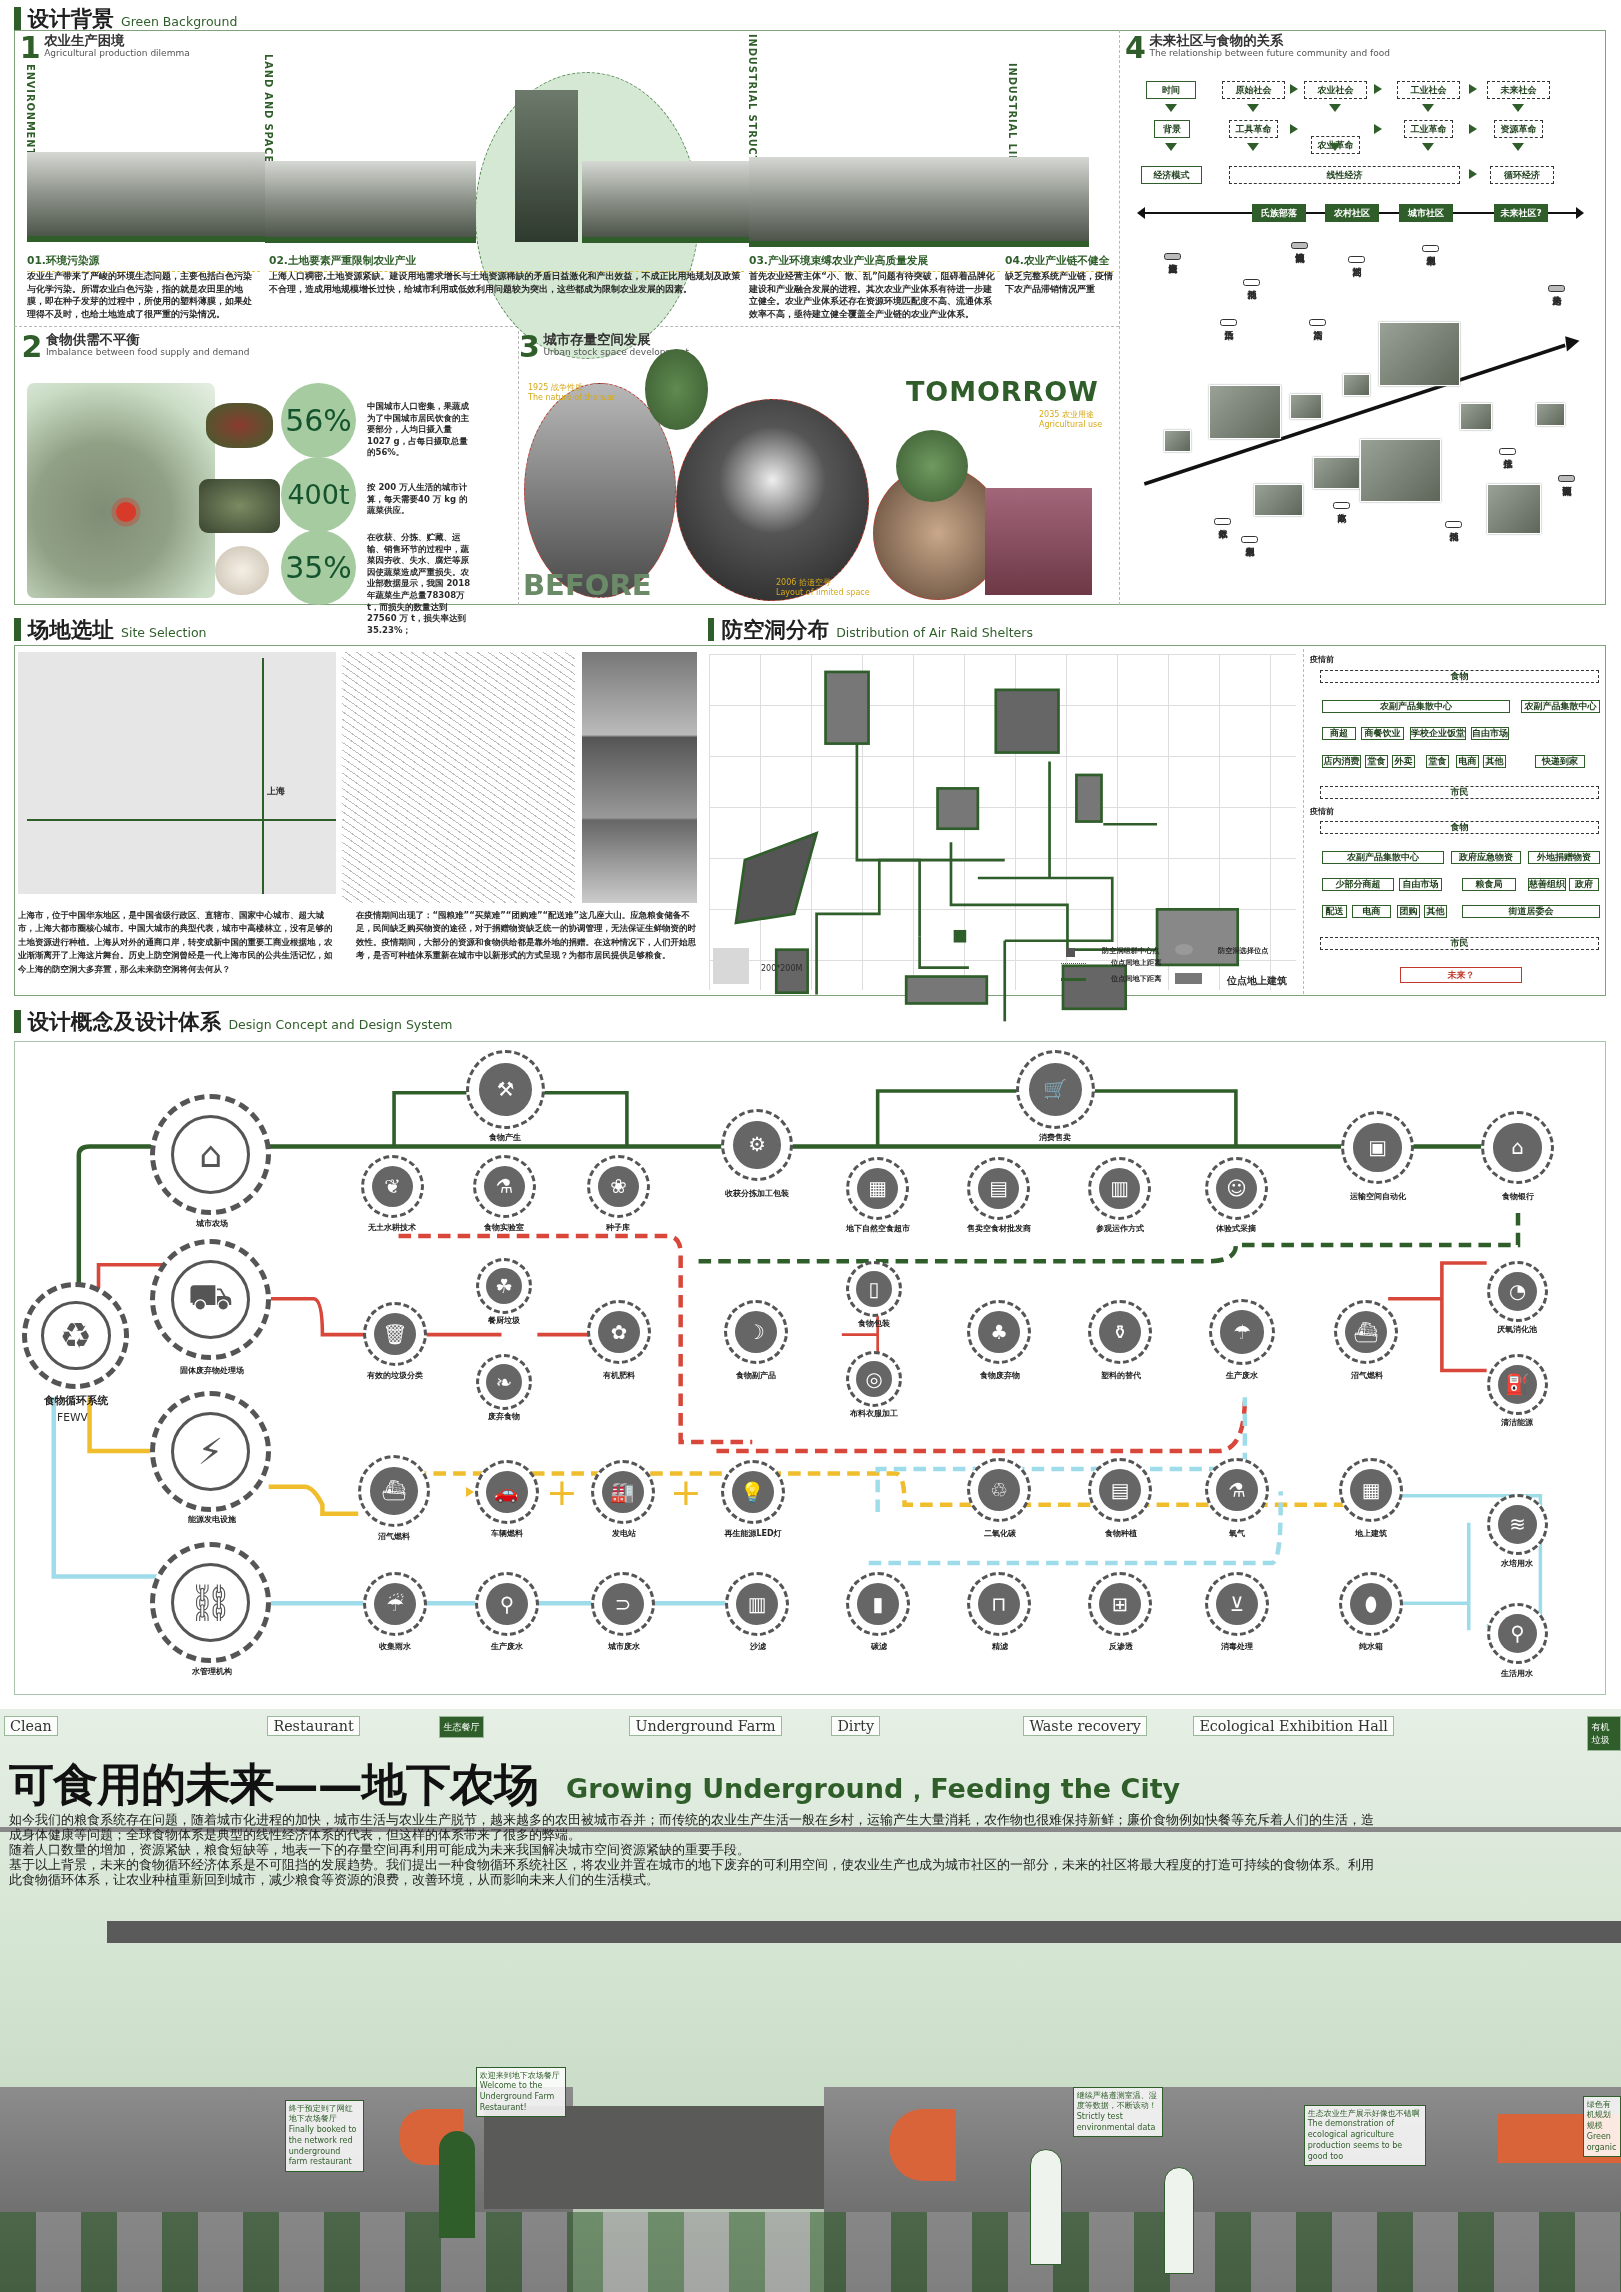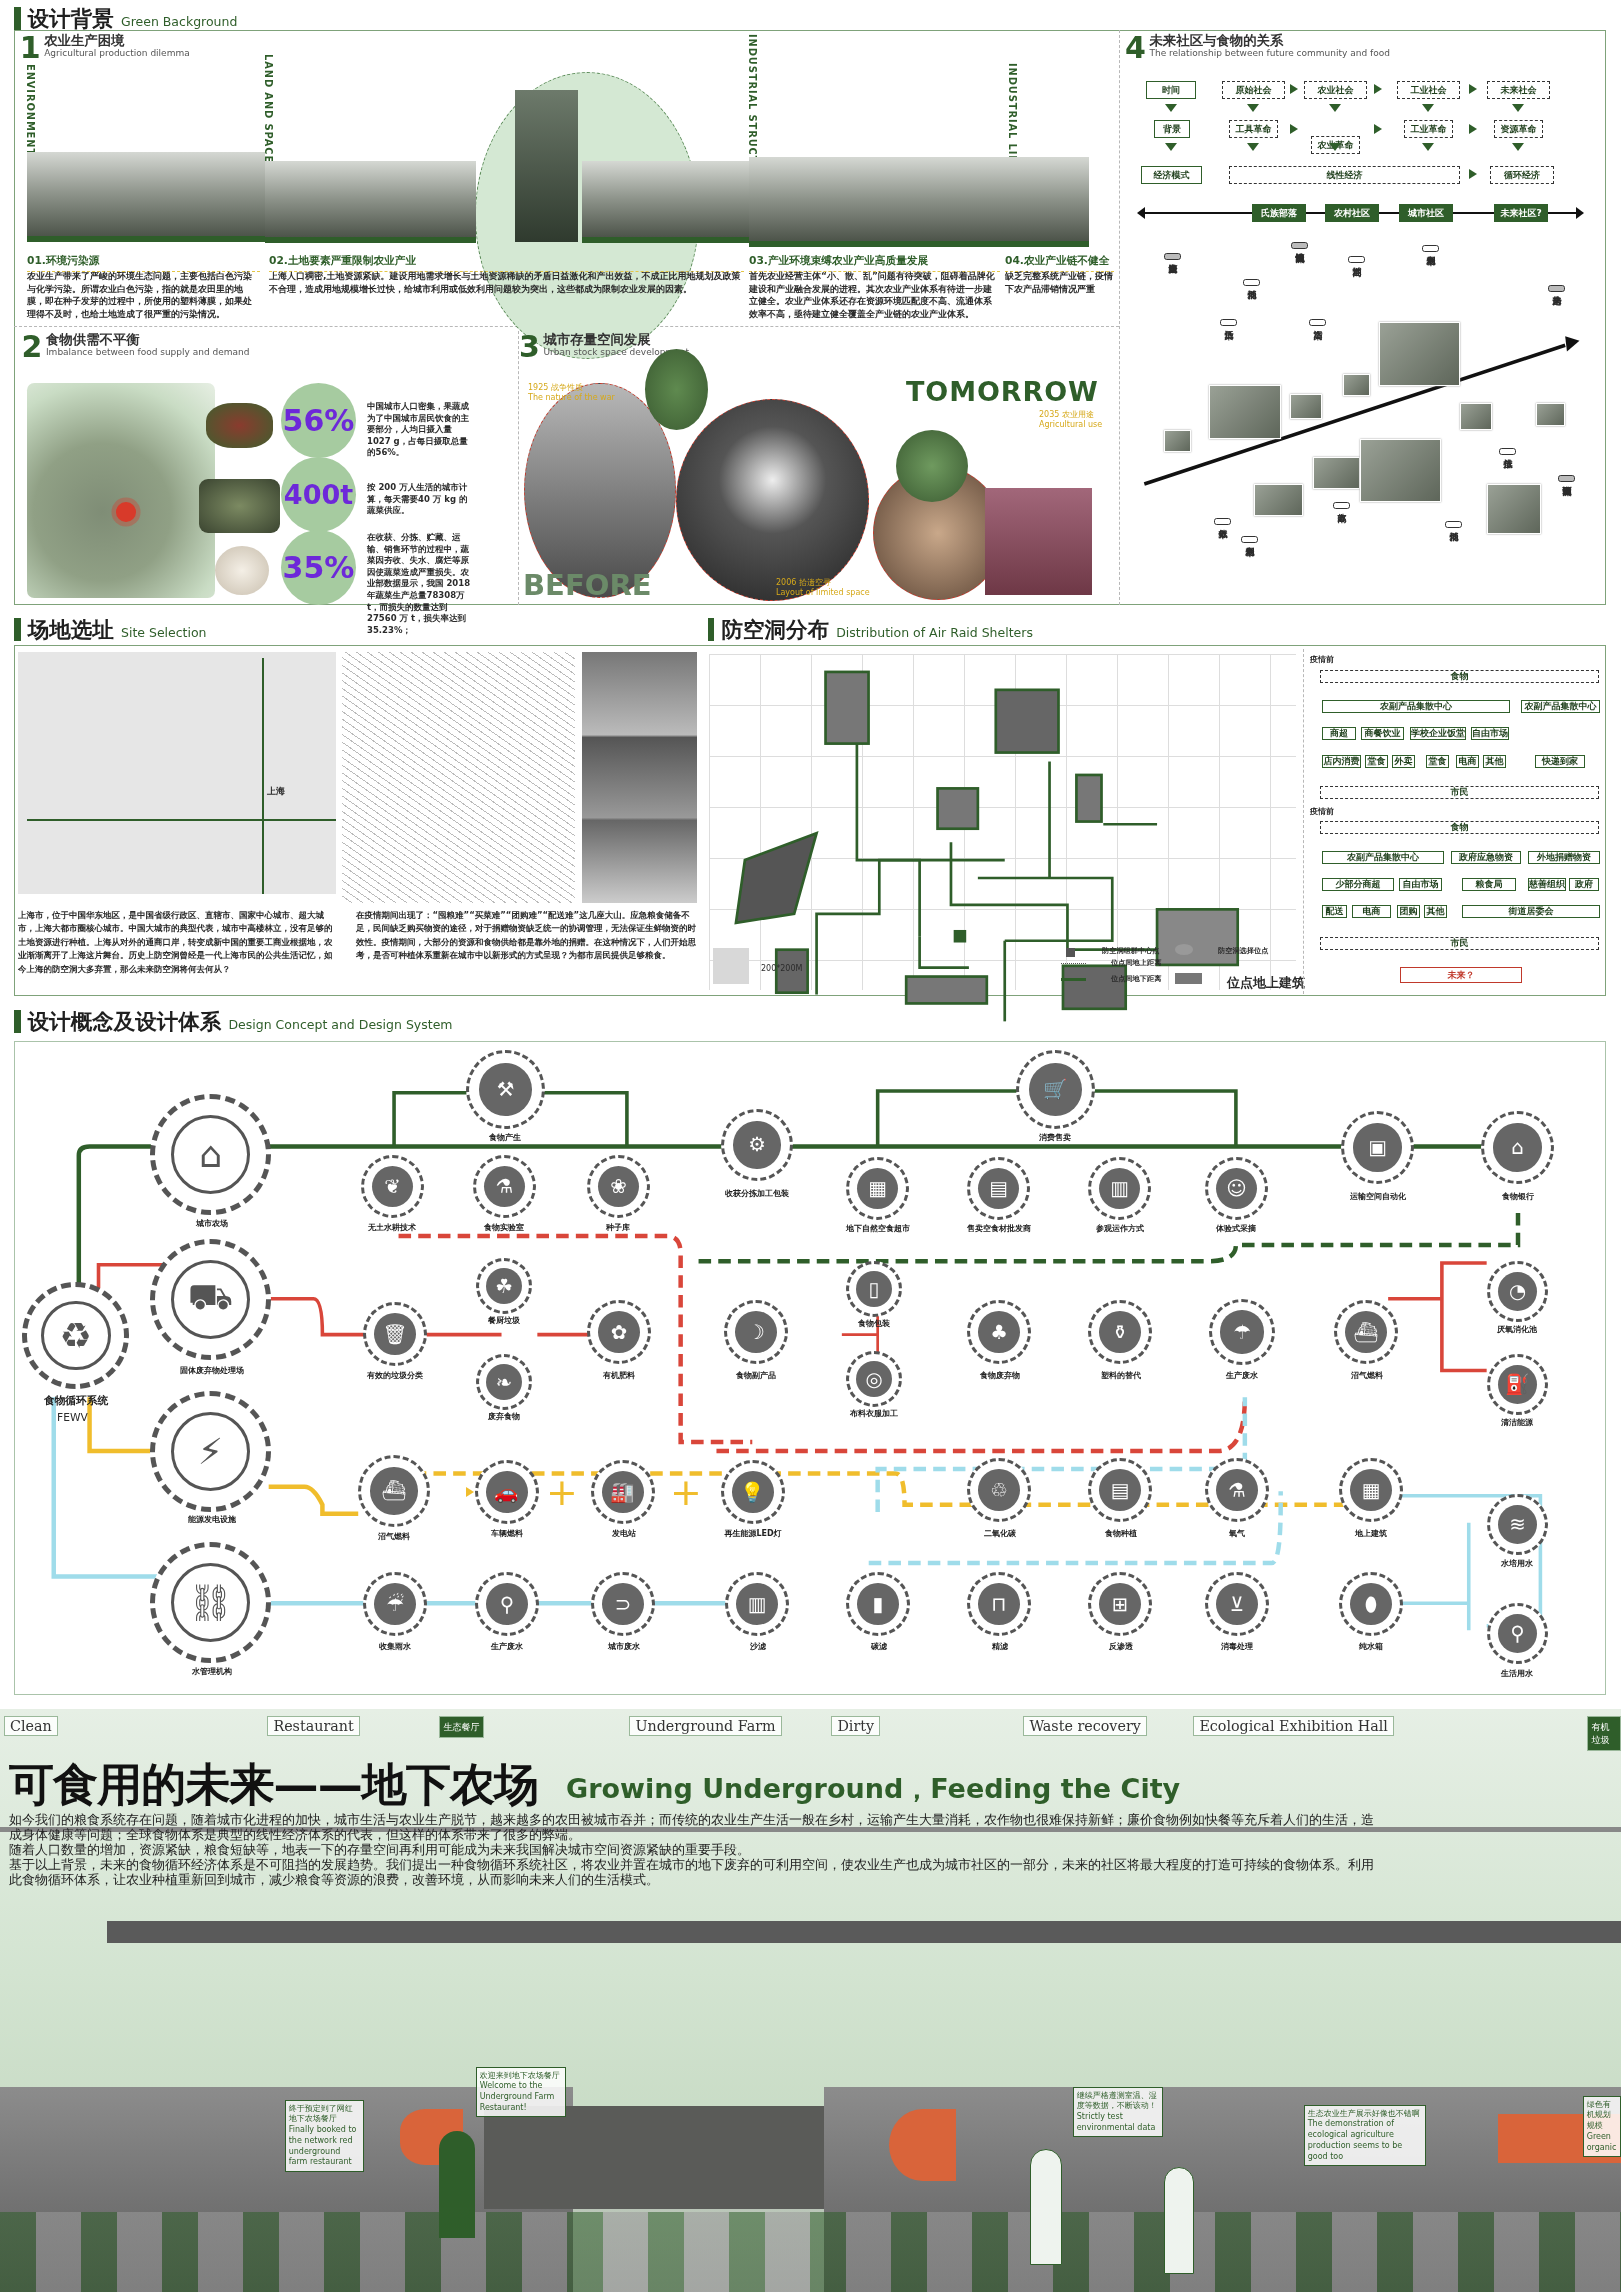--- a/index.html
+++ b/index.html
@@ -13,21 +13,21 @@
 .dash-v{position:absolute;border-left:1.3px dashed #b8b8b8}
 .dash-h{position:absolute;border-top:1.3px dashed #b8b8b8}
 .sub-title{position:absolute;display:flex;align-items:flex-start;gap:3.6px}
 .sub-title .num{font-size:30px;font-weight:bold;color:#2f5e2a;line-height:27px}
 .sub-title .zh{font-size:13.4px;font-weight:bold;color:#333;line-height:14.3px}
 .sub-title .en{font-size:9px;color:#555;line-height:10.7px}
 .vlabel{position:absolute;writing-mode:vertical-rl;font-size:9.9px;font-weight:bold;color:#2f5e2a;letter-spacing:0.9px}
 .photo-strip{position:absolute;background:linear-gradient(180deg,#d5d8d3 0%,#8d938a 50%,#4d544a 100%);border-bottom:6.3px solid #2f5e2a}
 .item-head{position:absolute;font-size:10.7px;font-weight:bold;color:#2f5e2a;border-bottom:1.3px dashed #e4c646;padding-bottom:2.7px}
 .item-body{position:absolute;font-size:9px;line-height:12.5px;color:#2b2b2b;font-weight:bold}
-.stat-circle{position:absolute;width:75px;height:75px;border-radius:50%;background:#a6cba0;color:#6d28d9;font-weight:bold;display:flex;align-items:center;justify-content:center;font-size:30px}
+.stat-circle{position:absolute;width:75px;height:75px;border-radius:50%;background:#a6cba0;color:#14532d;font-weight:normal;display:flex;align-items:center;justify-content:center;font-size:30px}
 .stat-text{position:absolute;font-size:8.5px;line-height:11.6px;font-weight:bold;width:107px}
 .map-img{position:absolute;background:radial-gradient(circle at 40% 60%,#7f8d76 0%,#90a085 40%,#c9dcc4 75%,#e7efe4 100%);border-radius:7.2px}
 .tomorrow{position:absolute;font-size:27px;font-weight:bold;color:#2f5e2a;letter-spacing:0.9px}
 .before{position:absolute;font-size:29px;font-weight:bold;color:#6b8a68}
 .yrnote{position:absolute;font-size:8px;color:#d6a91a;line-height:9.9px}
 .box{position:absolute;border:1.3px solid #2f5e2a;font-size:9px;font-weight:bold;color:#1f3f1c;display:flex;align-items:center;justify-content:center;background:#fff}
 .box.dash{border-style:dashed;border-color:#333}
 .box.fill{background:#2f5e2a;color:#fff}
 .box.red{border-color:#c0392b;color:#c0392b}
 .arrow-d{position:absolute;width:0;height:0;border-left:6.3px solid transparent;border-right:6.3px solid transparent;border-top:8px solid #2f5e2a}
@@ -264,21 +264,21 @@
 <span class="abs" style="left:761px;top:964px;font-size:8px">200*200M</span>
 <div class="abs" style="left:1066px;top:948px;width:9px;height:9px;background:#555"></div>
 <span class="abs" style="left:1102px;top:946px;font-size:7.2px;font-weight:bold">防空洞组群中心点</span>
 <div class="abs" style="left:1175px;top:944px;width:18px;height:10.7px;border-radius:50%;background:#999"></div>
 <span class="abs" style="left:1218px;top:946px;font-size:7.2px;font-weight:bold">防空洞选择位点</span>
 <div class="abs" style="left:1061px;top:963px;width:25px;border-top:1.3px dotted #555"></div>
 <span class="abs" style="left:1111px;top:958px;font-size:7.2px;font-weight:bold">位点间地上距离</span>
 <div class="abs" style="left:1061px;top:978px;width:25px;height:2.7px;background:#2f5e2a"></div>
 <span class="abs" style="left:1111px;top:974px;font-size:7.2px;font-weight:bold">位点间地下距离</span>
 <div class="abs" style="left:1175px;top:973px;width:27px;height:10.7px;background:#777"></div>
-<span class="abs" style="left:1227px;top:974px;font-size:13px;font-weight:bold">位点地上建筑</span>
+<span class="abs" style="left:1227px;top:974px;font-size:10px;font-weight:bold">位点地上建筑</span>
 
 <div class="dash-v" style="left:1303px;top:649px;height:345px"></div>
 <span class="abs" style="left:1310px;top:654px;font-size:8px;font-weight:bold">疫情前</span>
 <div class="box dash" style="left:1320px;top:670px;width:279px;height:12.5px">食物</div>
 <div class="box" style="left:1322px;top:700px;width:188px;height:12.5px">农副产品集散中心</div>
 <div class="box" style="left:1521px;top:700px;width:79px;height:12.5px">农副产品集散中心</div>
 <div class="box" style="left:1322px;top:727px;width:34px;height:12.5px">商超</div>
 <div class="box" style="left:1361px;top:727px;width:43px;height:12.5px">商餐饮业</div>
 <div class="box" style="left:1410px;top:727px;width:56px;height:12.5px">学校企业饭堂</div>
 <div class="box" style="left:1471px;top:727px;width:38px;height:12.5px">自由市场</div>

